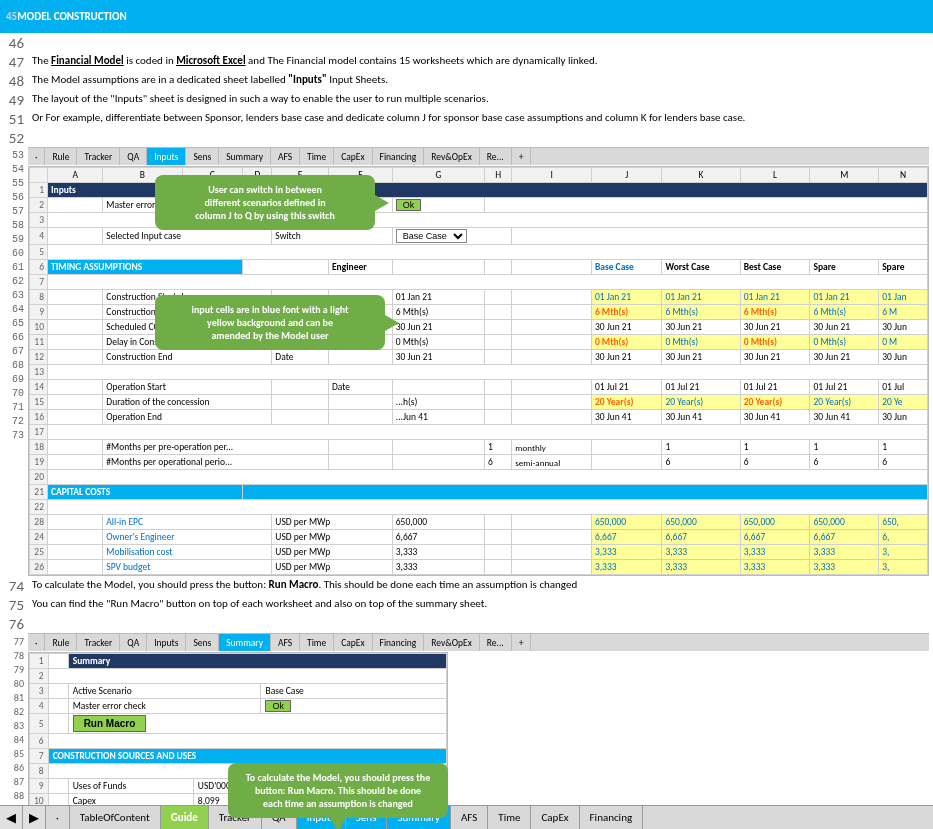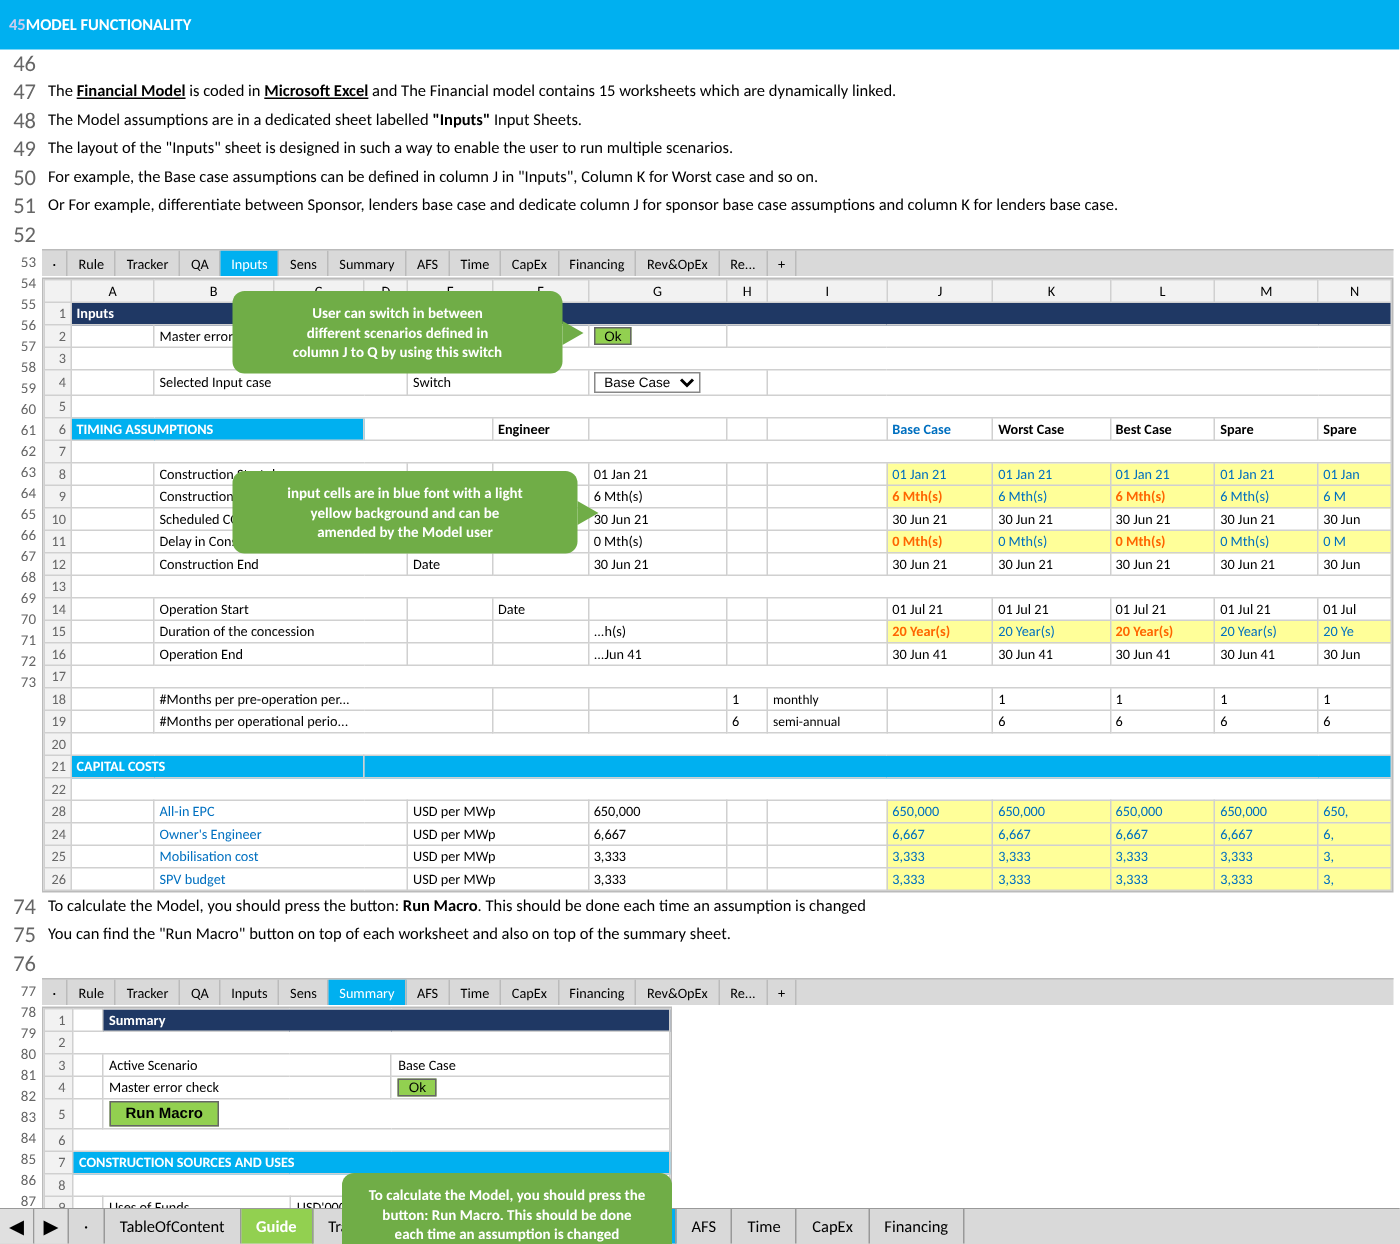--- a/index.html
+++ b/index.html
@@ -188,21 +188,21 @@
       padding-bottom: 30px;
     }
   </style>
 </head>
 <body>
 
 <div class="page-body">
 
   <div class="model-header">
     <span class="rn" style="color:#cce;">45</span>
-    <span>MODEL FUNCTIONALITY</span>
+    <span>MODEL CONSTRUCTION</span>
   </div>
 
   <div class="text-row">
     <span class="rn">46</span>
     <span class="content">&nbsp;</span>
   </div>
 
   <div class="text-row">
     <span class="rn">47</span>
     <span class="content">
@@ -217,41 +217,35 @@
     </span>
   </div>
 
   <div class="text-row">
     <span class="rn">49</span>
     <span class="content">
       The layout of the "Inputs" sheet is designed in such a way to enable the user to run multiple scenarios.
     </span>
   </div>
 
-  <div class="text-row">
-    <span class="rn">50</span>
-    <span class="content">
-      For example, the Base case assumptions can be defined in column J in "Inputs", Column K for Worst case and so on.
-    </span>
-  </div>
 
   <div class="text-row">
     <span class="rn">51</span>
     <span class="content">
       Or For example, differentiate between Sponsor, lenders base case and dedicate column J for sponsor base case assumptions and column K for lenders base case.
     </span>
   </div>
 
   <div class="text-row">
     <span class="rn">52</span>
     <span class="content">&nbsp;</span>
   </div>
 
   <div style="display:flex; align-items:flex-start; position:relative;">
-    <div style="width:28px; flex-shrink:0; font-size:10px; color:#666; text-align:right; padding-right:4px; line-height:14px; padding-top:2px;">
+    <div style="width:28px; flex-shrink:0; font-size:10px; color:#666; text-align:right; padding-right:4px; line-height:14px; padding-top:2px;font-family:Liberation Mono, monospace;">
       53<br>54<br>55<br>56<br>57<br>58<br>59<br>60<br>61<br>62<br>63<br>64<br>65<br>66<br>67<br>68<br>69<br>70<br>71<br>72<br>73
     </div>
 
     <div style="flex:1; position:relative; padding-right:4px;">
 
       <div class="sheet-tabs" style="margin-bottom:1px;">
         <span class="sheet-tab">·</span>
         <span class="sheet-tab">Rule</span>
         <span class="sheet-tab">Tracker</span>
         <span class="sheet-tab">QA</span>

